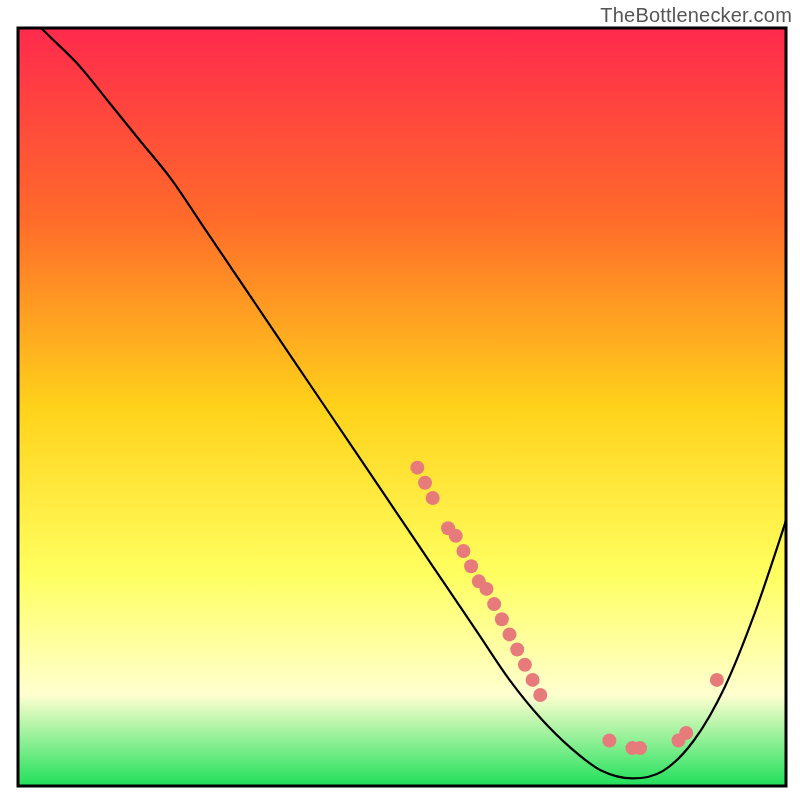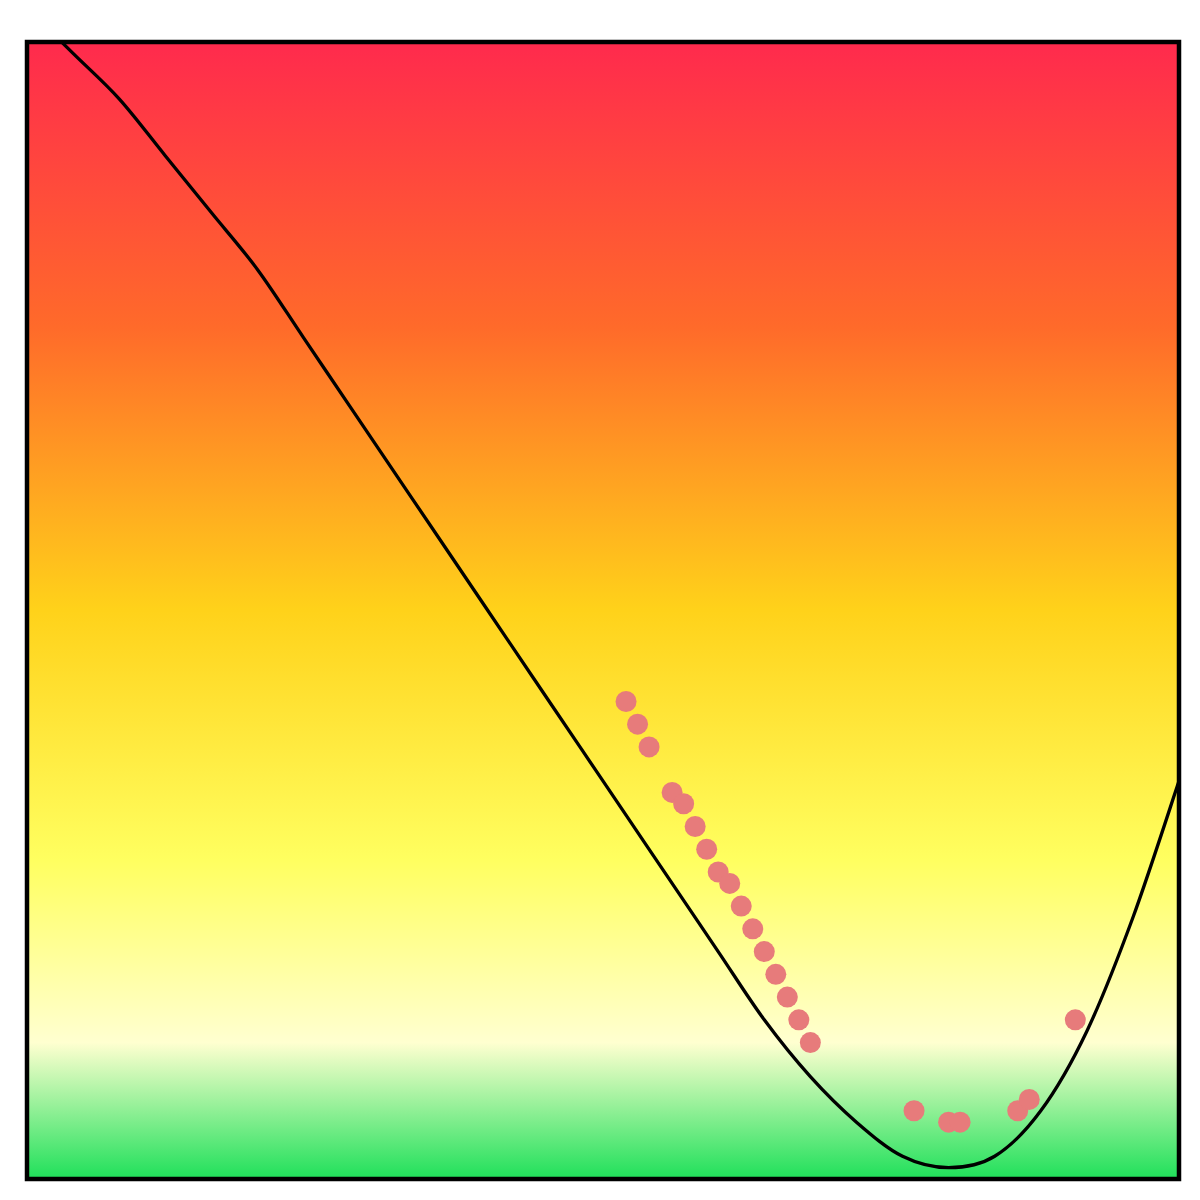--- a/index.html
+++ b/index.html
@@ -26,20 +26,21 @@
     letter-spacing: 0.2px;
     z-index: 20;
   }
   svg {
     display: block;
   }
 </style>
 </head>
 <body>
 <div class="wrap">
+  <div class="watermark">TheBottlenecker.com</div>
   <svg id="chart-svg" width="800" height="800" viewBox="0 0 800 800">
     <defs>
       <linearGradient id="bg-grad" x1="0" y1="0" x2="0" y2="1">
         <stop id="g0" offset="0%" stop-color="#ff2a4d"></stop>
         <stop id="g1" offset="25%" stop-color="#ff6a2a"></stop>
         <stop id="g2" offset="50%" stop-color="#ffd21a"></stop>
         <stop id="g3" offset="72%" stop-color="#ffff60"></stop>
         <stop id="g4" offset="88%" stop-color="#ffffd0"></stop>
         <stop id="g5" offset="100%" stop-color="#1fe05a"></stop>
       </linearGradient>

